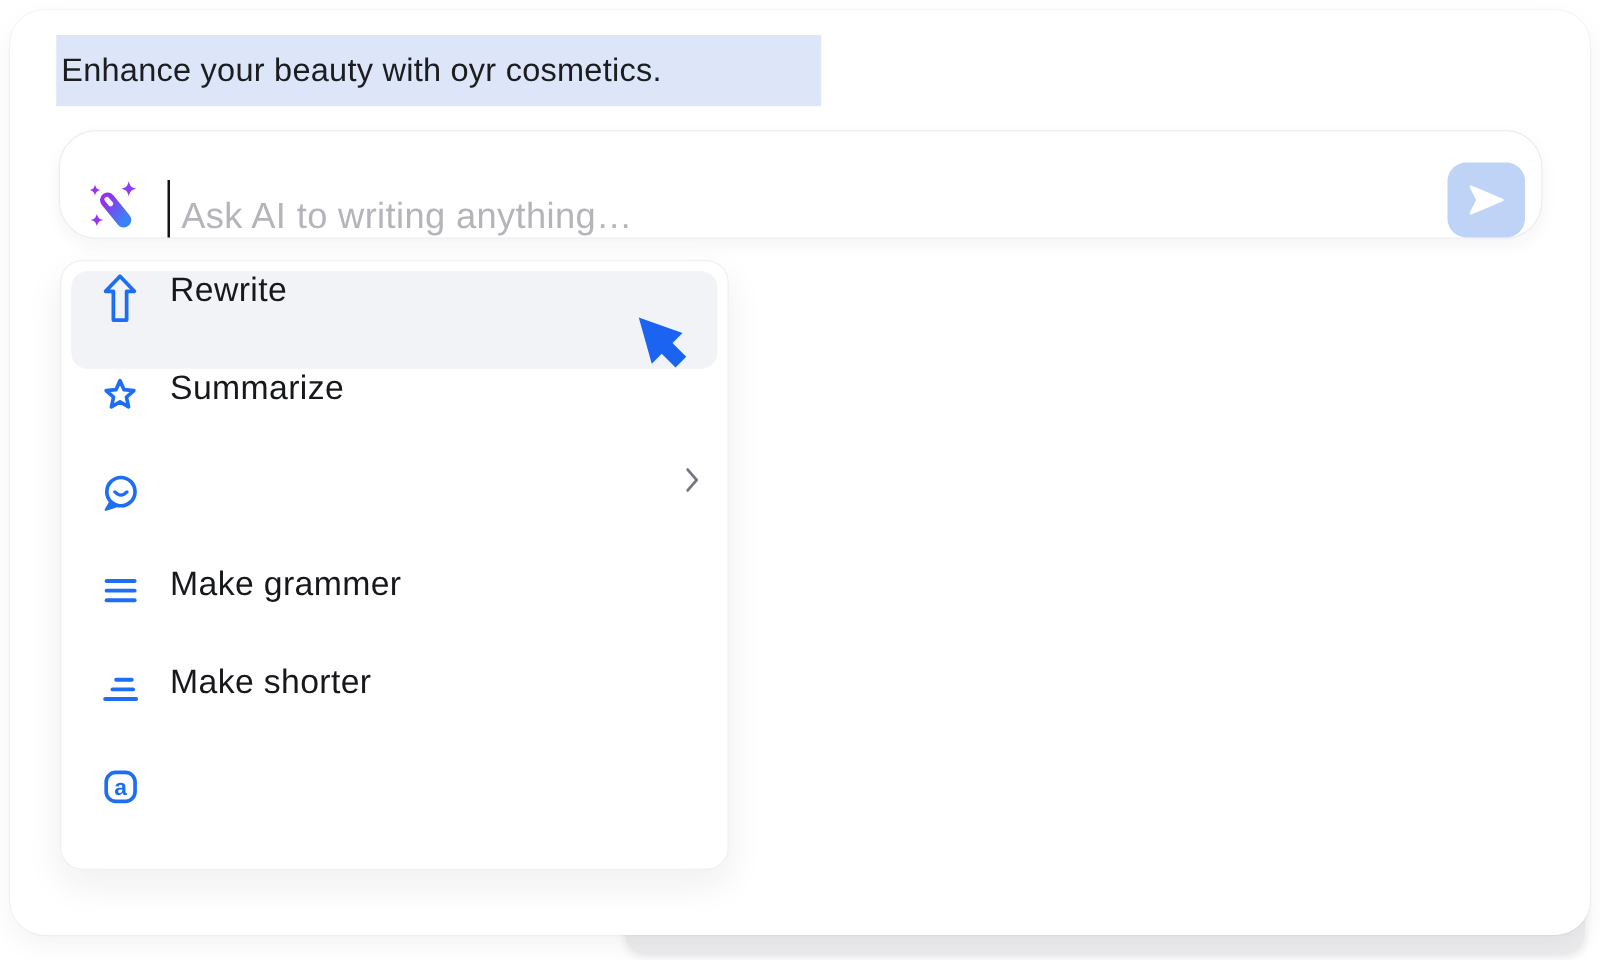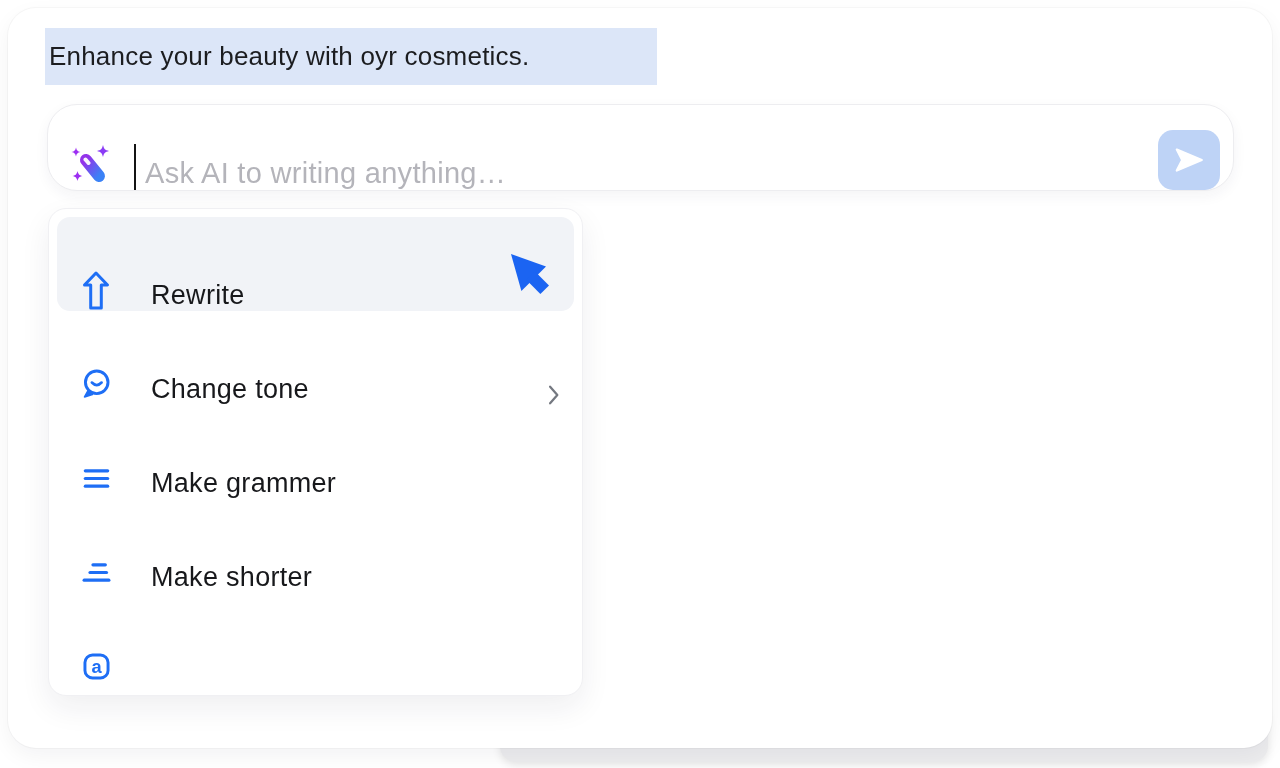--- a/index.html
+++ b/index.html
@@ -55,21 +55,21 @@
   }
 
   
   .menu {
     position:absolute; left:40px; top:200px; width:535px; height:488px;
     background:#ffffff; border:1px solid #f0f0f3; border-radius:18px;
     box-shadow:0 12px 30px rgba(30,30,60,0.07);
     padding:8px; display:flex; flex-direction:column; z-index:2;
   }
   .menu-item {
-    flex:1 1 0; display:flex; align-items:flex-end; gap:38px;
+    flex:1 1 0; display:flex; align-items:flex-start; gap:23px;
     padding:0 14px 0 22px; border-radius:13px; cursor:pointer;
   }
   .menu-item.hovered { background:#f1f3f7; }
   .mi-icon { width:34px; height:42px; flex:0 0 auto; display:flex; align-items:center; justify-content:center; }
   .mi-label { font-size:27px; font-weight:500; color:#17181b; letter-spacing:0.3px; }
   .mi-chevron { margin-left:auto; display:flex; align-items:center; }
 
   
   .pointer { position:absolute; left:497px; top:239px; z-index:10; }
 </style>
@@ -113,30 +113,37 @@
 
       <div class="menu-item hovered">
         <span class="mi-icon">
           <svg width="28" height="41" viewBox="0 0 28 40">
             <path d="M14 2.5 L25.5 14.5 L19.3 14.5 L19.3 37.5 L8.7 37.5 L8.7 14.5 L2.5 14.5 Z" fill="none" stroke="#1e6ef5" stroke-width="3" stroke-linejoin="round"></path>
           </svg>
         </span>
         <span class="mi-label">Rewrite</span>
       </div>
 
+      <div class="menu-item">
+        <span class="mi-icon">
+          <svg width="34" height="34" viewBox="0 0 28 28">
+            <path d="m14,4.5 2.63,5.99 6.51,.62 -4.9,4.32 1.43,6.37 -5.67,-3.26 -5.67,3.26 1.43,-6.37 -4.9,-4.32 6.51,-.62 z" fill="none" stroke="#1e6ef5" stroke-width="2.4" stroke-linejoin="round"></path>
+          </svg>
+        </span>
+        <span class="mi-label">Summarize</span>
+      </div>
 
       <div class="menu-item">
         <span class="mi-icon">
           <svg width="36" height="38" viewBox="0 0 28 28">
             <circle cx="14.6" cy="12.6" r="9.3" fill="none" stroke="#1e6ef5" stroke-width="2.4"></circle>
             <path d="M7.6 19.2 L4.6 24.6 L11 22.6 Z" fill="#1e6ef5" stroke="#1e6ef5" stroke-width="1.4" stroke-linejoin="round"></path>
             <path d="M10.6 12.8 Q14.6 17 18.6 12.8" fill="none" stroke="#1e6ef5" stroke-width="2.2" stroke-linecap="round"></path>
           </svg>
         </span>
-        <span class="mi-label">Change tone</span>
         <span class="mi-chevron">
           <svg width="12" height="20" viewBox="0 0 10 18">
             <path d="M1.5 1.5 L8 9 L1.5 16.5" fill="none" stroke="#747880" stroke-width="2" stroke-linecap="round" stroke-linejoin="round"></path>
           </svg>
         </span>
       </div>
 
       <div class="menu-item">
         <span class="mi-icon">
           <svg width="33" height="33" viewBox="0 0 28 28">

